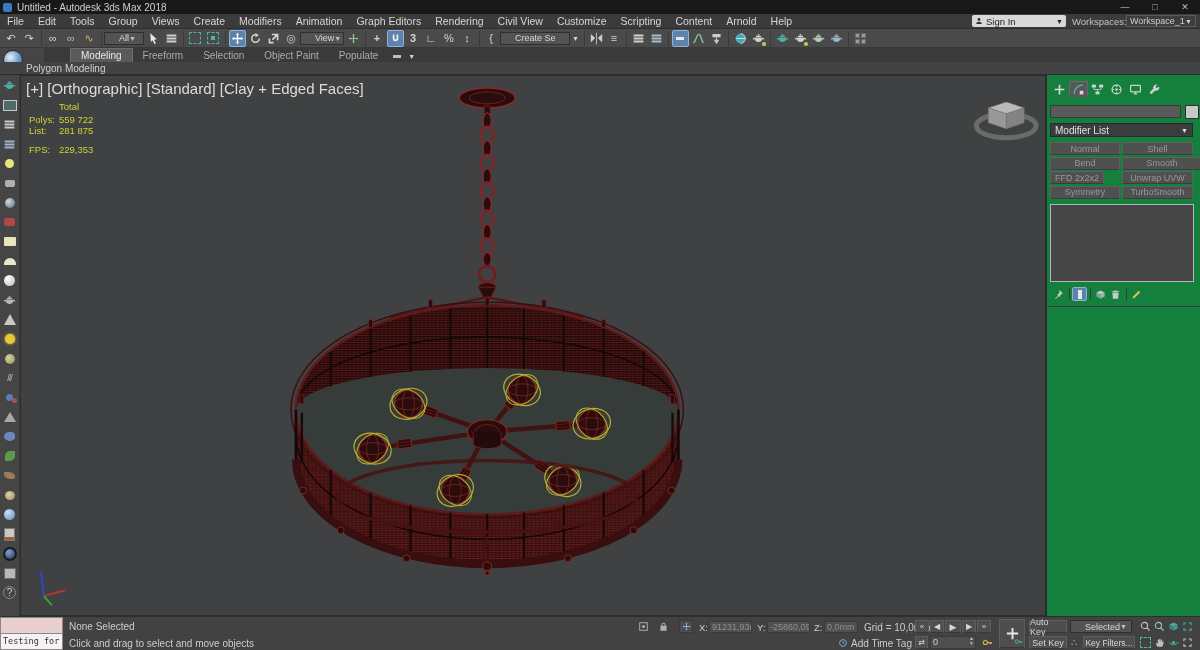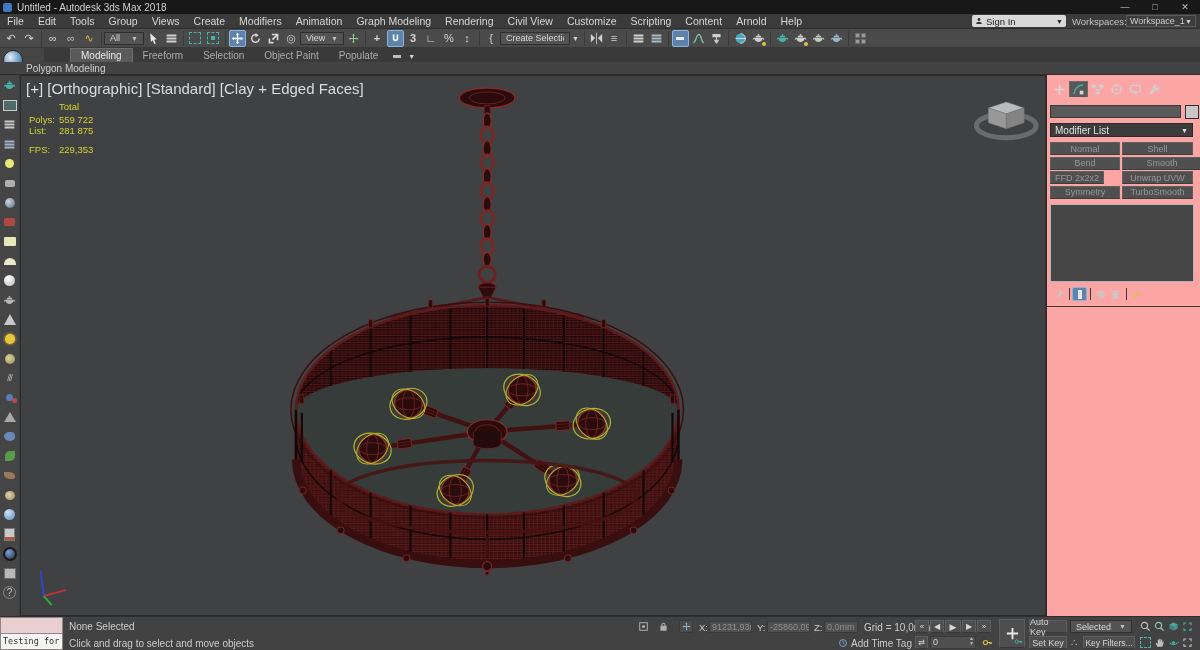--- a/index.html
+++ b/index.html
@@ -19,21 +19,21 @@
   #signin .car{margin-left:auto;font-size:7px;color:#222;}
   #wslabel{position:absolute;left:1072px;top:2px;font-size:9.5px;color:#c4c4c4;}
   #wsdd{position:absolute;left:1126px;top:1px;width:70px;height:12px;background:#3d3d3d;border:1px solid #5a5a5a;display:flex;align-items:center;font-size:9px;color:#d0d0d0;padding:0 3px;box-sizing:border-box;}
   #wsdd .car{margin-left:auto;font-size:7px;}
   
   #toolbar{left:0;top:29px;width:1200px;height:19px;background:#4a4a4a;display:flex;align-items:center;padding-left:2px;border-bottom:1px solid #393939;box-sizing:border-box;}
   .ti{width:17px;height:17px;margin:0 0.5px;display:flex;align-items:center;justify-content:center;color:#d4d4d4;font-size:11px;flex:none;box-sizing:border-box;}
   .ti svg{width:13px;height:13px;}
   .ti.sel{background:#5d83ad;border:1px solid #8fb2d8;border-radius:2px;}
   .sep{width:1px;height:15px;background:#3a3a3a;margin:0 2.5px;flex:none;}
-  .dd{background:#535353;border:1px solid #2f2f2f;color:#d8d8d8;font-size:9px;display:flex;align-items:center;padding:0 5px;height:13px;box-sizing:border-box;flex:none;}
+  .dd{background:#535353;border:1px solid #2f2f2f;color:#d8d8d8;font-size:9px;display:flex;align-items:center;padding:0 14px;height:13px;box-sizing:border-box;flex:none;}
   .dd .car{margin-left:auto;font-size:7px;color:#c0c0c0;}
   .dashbox{width:10px;height:10px;border:1px dashed #49b3a7;display:flex;align-items:center;justify-content:center;}
   .dashbox i{width:4px;height:4px;background:#49b3a7;}
   .minibar{width:8px;height:3px;background:#e8e8e8;}
   .abgrid{display:grid;grid-template-columns:5px 5px;grid-gap:1px;}
   .abgrid i{width:5px;height:5px;background:#9a9a9a;border:0.5px solid #6a6a6a;box-sizing:border-box;}
   .ydot{position:absolute;width:4px;height:4px;border-radius:50%;background:#d8c44a;right:1px;bottom:1px;}
   
   #ribbontabs{left:0;top:48px;width:1200px;height:14px;background:#3a3a3a;display:flex;align-items:flex-end;font-size:10px;margin-left:44px;}
   #ribbonlogo{position:absolute;left:3px;top:50px;width:18px;height:18px;border-radius:50%;background:radial-gradient(circle at 35% 35%,#e8eef4,#6a9ac8 55%,#2f5d8a);border:1px solid #2a2a2a;}
@@ -42,21 +42,21 @@
   #ribbonpanel{left:0;top:62px;width:1200px;height:13px;background:#434343;display:flex;align-items:center;font-size:10px;color:#cfcfcf;border-bottom:1px solid #2c2c2c;box-sizing:border-box;}
   
   #leftstrip{left:0;top:75px;width:20px;height:541px;background:#454545;border-right:1px solid #393939;box-sizing:border-box;display:flex;flex-direction:column;align-items:center;padding-top:1px;}
   .ls{width:18px;height:19.5px;display:flex;align-items:center;justify-content:center;flex:none;}
   .ls svg{width:13px;height:13px;}
   #viewport{left:20px;top:75px;width:1026px;height:541px;background:#3f4142;border:1px solid #2c2c2c;box-sizing:border-box;}
   #vplabel{position:absolute;left:5px;top:4px;font-size:15px;color:#dcdcdc;}
   .statl{position:absolute;font-size:9.5px;color:#d2d232;}
   #vpsvg{position:absolute;left:0;top:0;width:100%;height:100%;}
   
-  #cmdpanel{left:1046px;top:75px;width:154px;height:541px;background:#fca5a5;box-sizing:border-box;border-left:1px solid #2c2c2c;padding-left:12px;}
+  #cmdpanel{left:1046px;top:75px;width:154px;height:541px;background:#15803d;box-sizing:border-box;border-left:1px solid #2c2c2c;padding-left:12px;}
   .ctab{width:19px;height:16px;display:flex;align-items:center;justify-content:center;}
   .ctab svg{width:13px;height:13px;}
   .ctab.sel{background:#585858;border:1px solid #6a6a6a;border-bottom:none;box-sizing:border-box;}
   #namefield{position:absolute;left:3px;top:30px;width:131px;height:13px;background:#5a5a5a;border:1px solid #3a3a3a;box-sizing:border-box;}
   #colorswatch{position:absolute;left:138px;top:30px;width:12px;height:12px;background:#c8c8c8;border:1px solid #2e2e2e;}
   #modlist{position:absolute;left:3px;top:48px;width:143px;height:14px;background:#3c3c3c;border:1px solid #2a2a2a;display:flex;align-items:center;font-size:10px;color:#e2e2e2;padding:0 4px;box-sizing:border-box;}
   #modlist .car{margin-left:auto;font-size:7px;}
   .mbtn{position:absolute;height:13px;background:#505050;border:1px solid #5f5f5f;border-bottom-color:#3c3c3c;color:#979797;font-size:9px;display:flex;align-items:center;justify-content:center;box-sizing:border-box;}
   #stackbox{position:absolute;left:3px;top:129px;width:144px;height:78px;background:#464646;border:1px solid #b5b5b5;box-sizing:border-box;}
   .sicon{width:15px;height:14px;display:flex;align-items:center;justify-content:center;}
@@ -205,21 +205,21 @@
 
   <div id="menubar" class="ab">
     <span class="menuitem">File</span>
     <span class="menuitem">Edit</span>
     <span class="menuitem">Tools</span>
     <span class="menuitem">Group</span>
     <span class="menuitem">Views</span>
     <span class="menuitem">Create</span>
     <span class="menuitem">Modifiers</span>
     <span class="menuitem">Animation</span>
-    <span class="menuitem">Graph Modeling</span>
+    <span class="menuitem">Graph Editors</span>
     <span class="menuitem">Rendering</span>
     <span class="menuitem">Civil View</span>
     <span class="menuitem">Customize</span>
     <span class="menuitem">Scripting</span>
     <span class="menuitem">Content</span>
     <span class="menuitem">Arnold</span>
     <span class="menuitem">Help</span>
     <div id="signin">
       <svg style="width:8px;height:8px;color:#333;margin-right:3px">
           <use href="#sy-person"></use>

